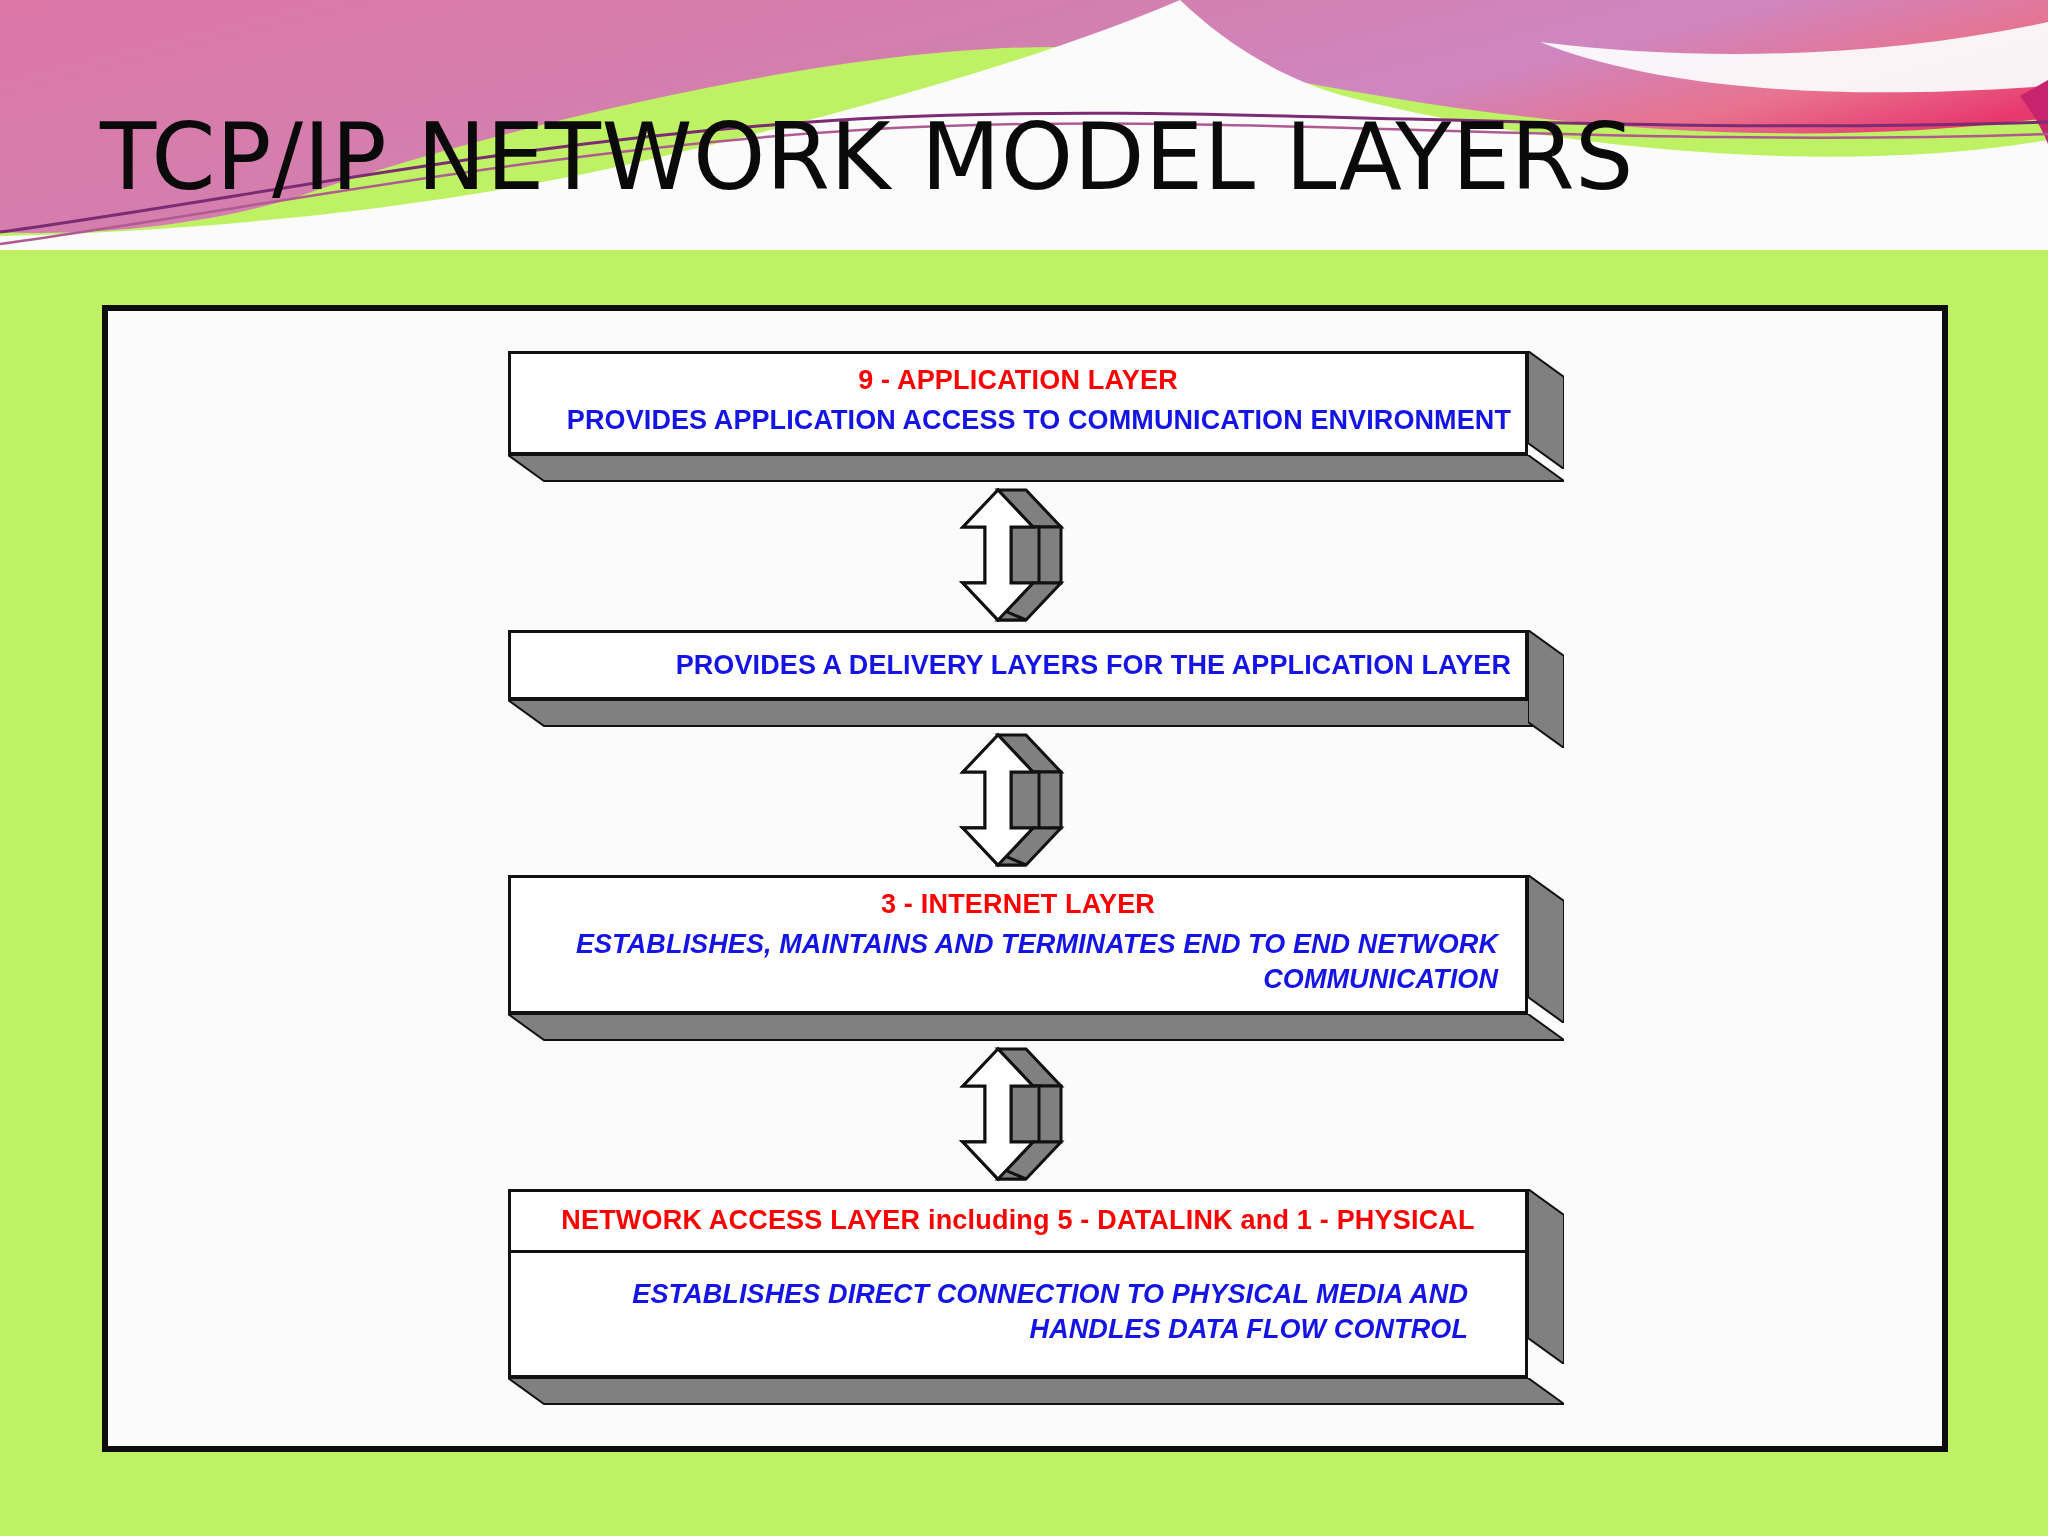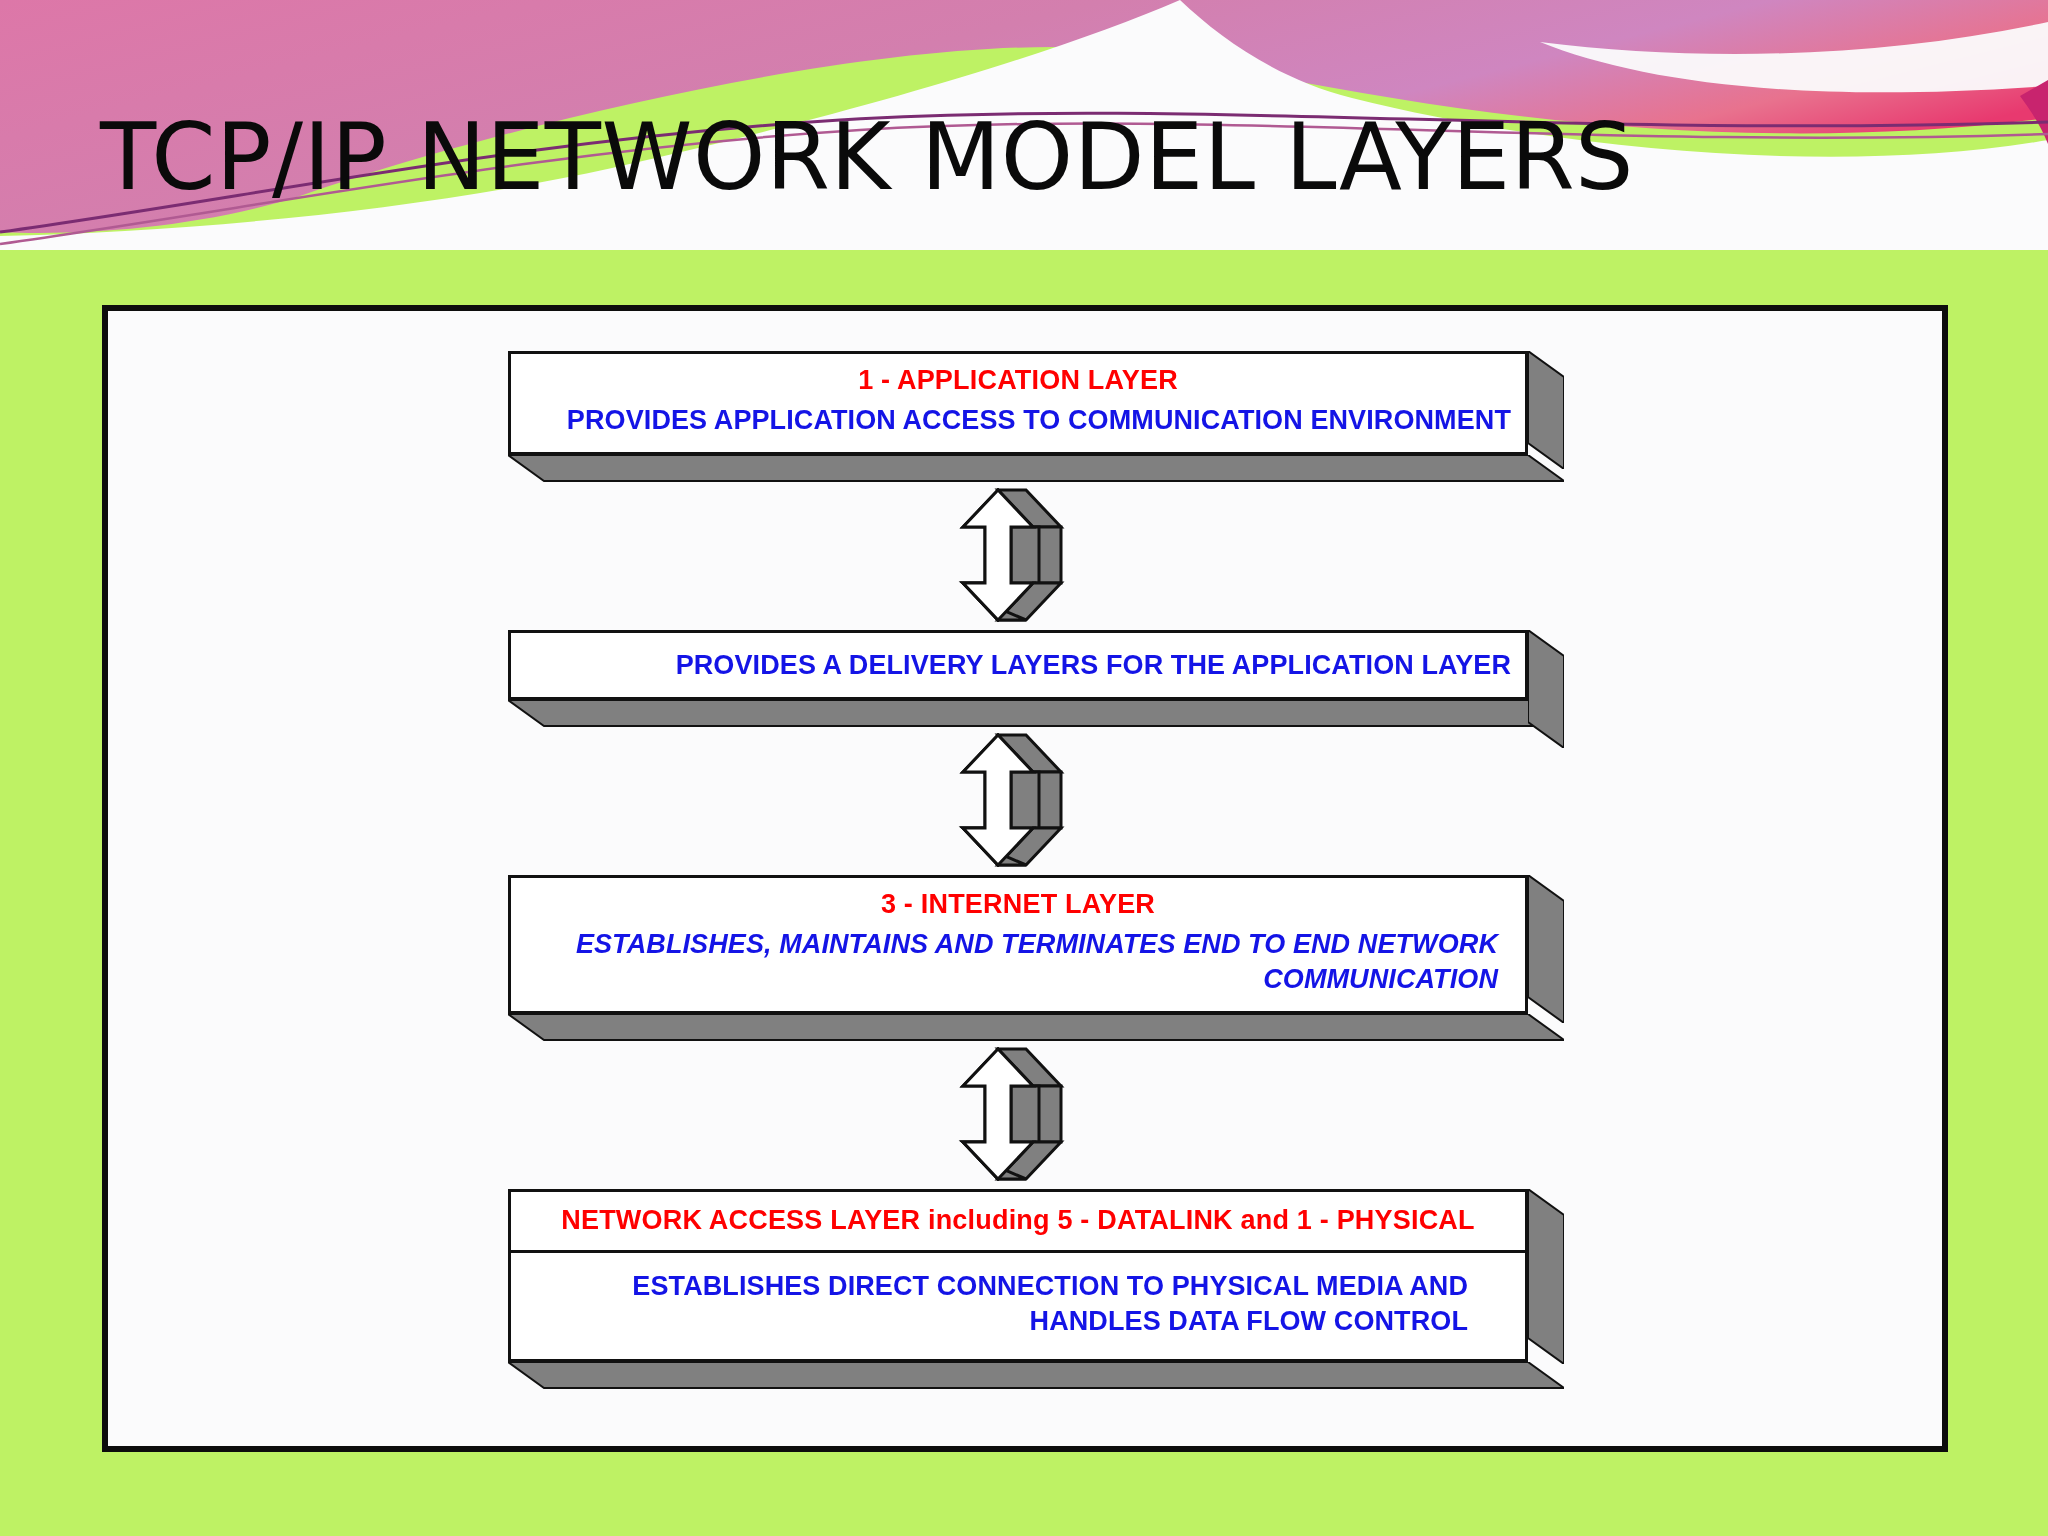--- a/index.html
+++ b/index.html
@@ -120,21 +120,21 @@
   
   .layer-face.split { padding: 0; }
   .split-top {
     padding: 12px 10px 12px 10px;
     border-bottom: 3px solid #111111;
   }
   .split-bottom {
     padding: 16px 14px 20px 14px;
   }
   .split-top .layer-title { margin: 0; }
-  .split-bottom .layer-desc { margin: 0; }
+  .split-bottom .layer-desc { margin: 8px; font-style: italic; }
 
   
   .connector {
     position: relative;
     width: 1020px;
     display: flex;
     justify-content: center;
   }
   .connector svg { display: block; }
 </style>
@@ -185,21 +185,21 @@
           <svg width="36" height="118" viewBox="0 0 36 118">
             <polygon points="0,0 36,26 36,118 0,92" fill="#808080" stroke="#111111" stroke-width="2"></polygon>
           </svg>
         </div>
         <div class="bottom-face">
           <svg width="1056" height="36" viewBox="0 0 1056 36">
             <polygon points="0,0 1020,0 1056,26 36,26" fill="#808080" stroke="#111111" stroke-width="2"></polygon>
           </svg>
         </div>
         <div class="layer-face">
-          <div class="layer-title">1 - APPLICATION LAYER</div>
+          <div class="layer-title">9 - APPLICATION LAYER</div>
           <div class="layer-desc">PROVIDES APPLICATION ACCESS TO COMMUNICATION ENVIRONMENT</div>
         </div>
       </div>
 
       <div class="connector">
         <svg width="150" height="175" viewBox="0 0 150 175">
 
           <polygon points="55,35 20,72 42,72 42,128 20,128 55,165 90,128 68,128 68,72 90,72" fill="#ffffff" stroke="#111111" stroke-width="3"></polygon>
 
           <polygon points="55,35 90,72 118,72 83,35" fill="#808080" stroke="#111111" stroke-width="3"></polygon>

